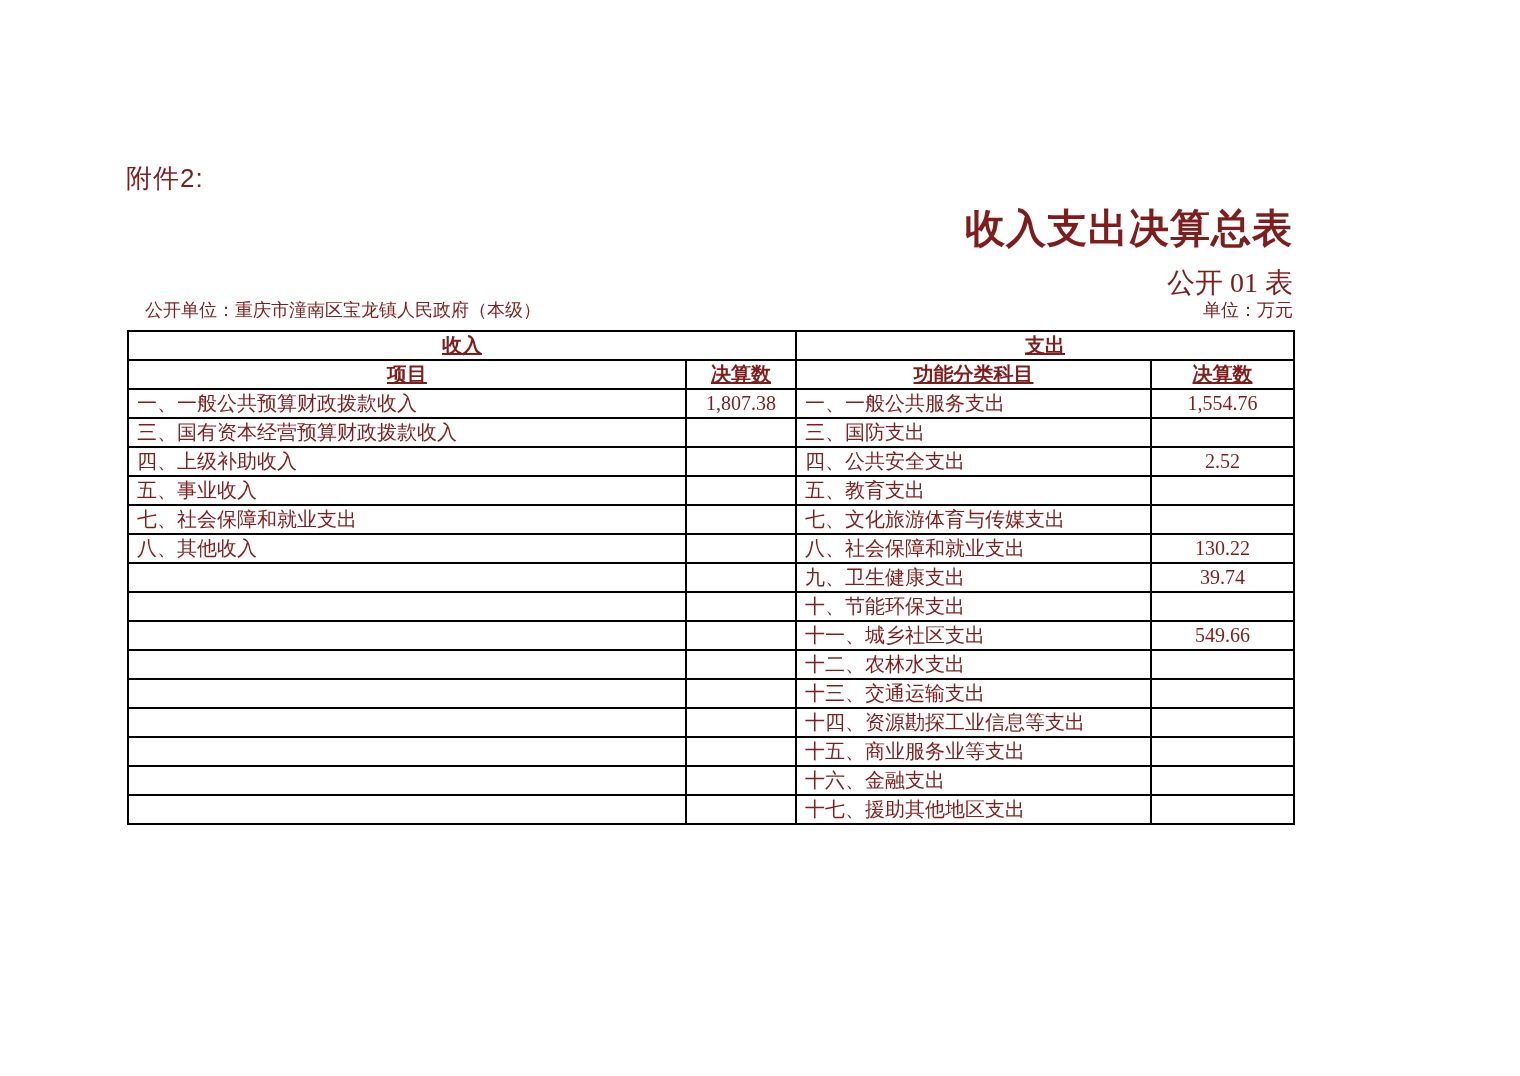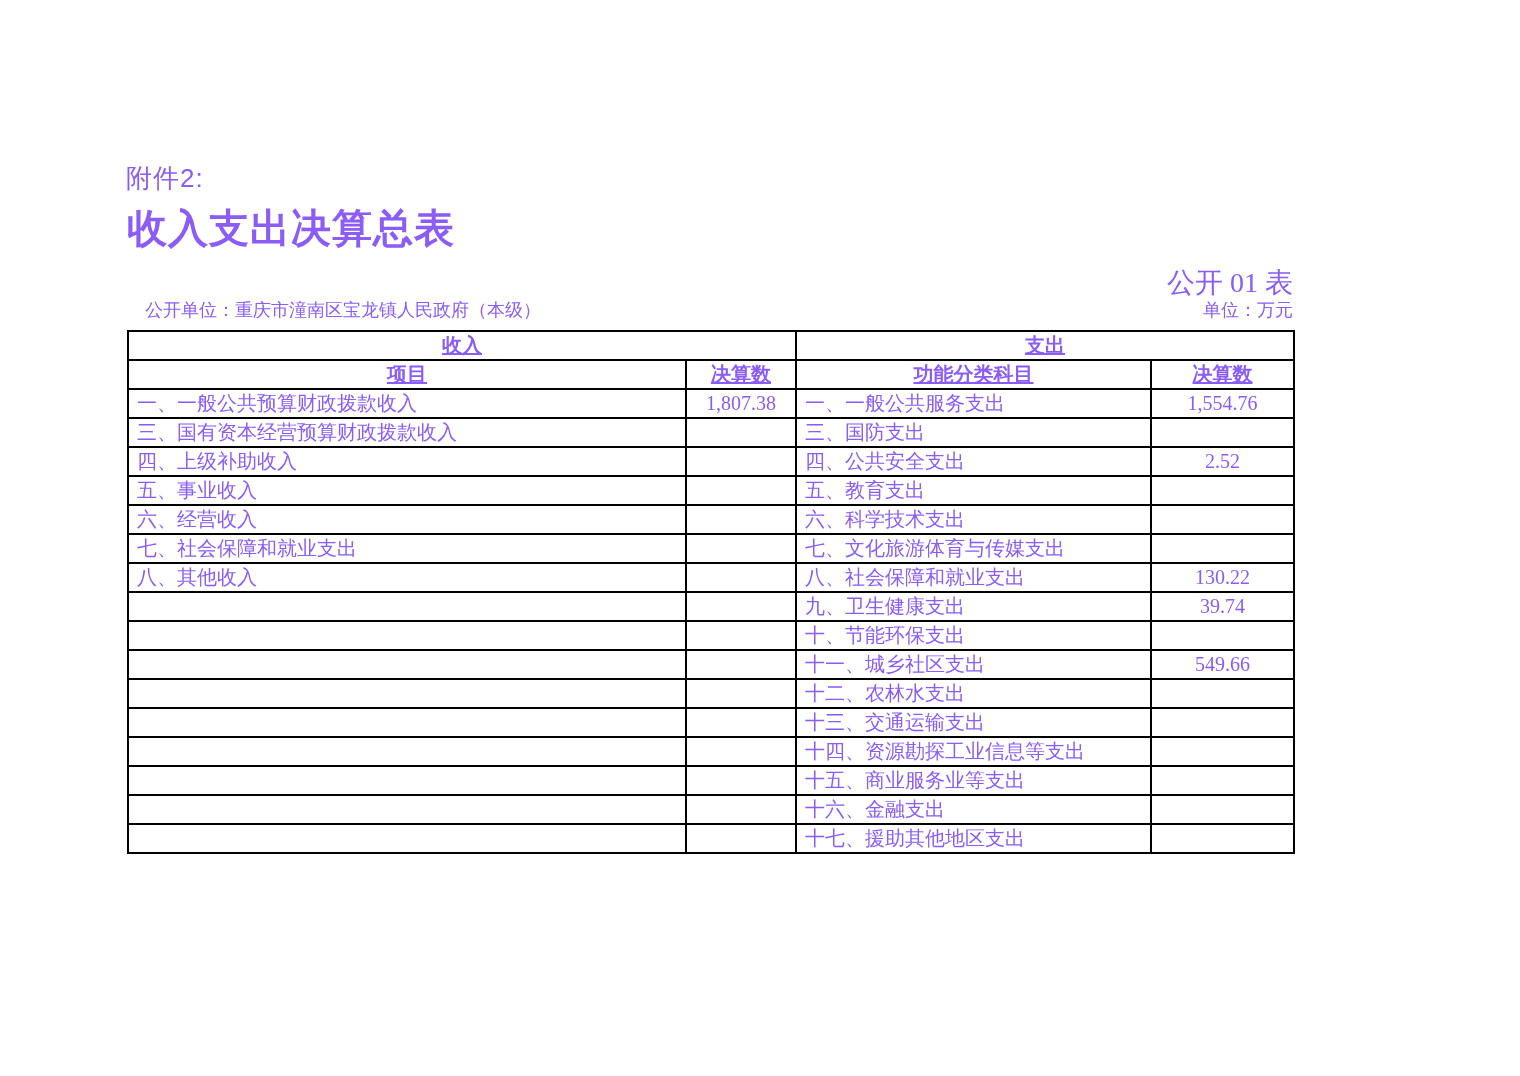--- a/index.html
+++ b/index.html
@@ -5,40 +5,40 @@
   html, body {
     margin: 0;
     padding: 0;
     background: #ffffff;
   }
   .page {
     position: relative;
     width: 1520px;
     height: 1076px;
     background: #ffffff;
-    color: #8b5cf6;
+    color: #7f1d1d;
     font-family: "Liberation Serif", "DejaVu Serif", serif;
     overflow: hidden;
   }
   .attachment {
     position: absolute;
     left: 126px;
     top: 162px;
     font-family: "Liberation Sans", "DejaVu Sans", sans-serif;
     font-size: 26px;
     line-height: 32px;
     letter-spacing: 1px;
   }
   .doc-title {
     position: absolute;
     left: 127px;
     top: 206px;
     width: 1166px;
     margin: 0;
-    text-align: left;
+    text-align: right;
     font-size: 40px;
     font-weight: bold;
     line-height: 46px;
     letter-spacing: 1px;
   }
   .table-number {
     position: absolute;
     left: 127px;
     top: 271px;
     width: 1166px;
@@ -140,26 +140,20 @@
           <td class="label">四、公共安全支出</td>
           <td class="amount">2.52</td>
         </tr>
         <tr>
           <td class="label">五、事业收入</td>
           <td class="amount">&nbsp;</td>
           <td class="label">五、教育支出</td>
           <td class="amount">&nbsp;</td>
         </tr>
         <tr>
-          <td class="label">六、经营收入</td>
-          <td class="amount">&nbsp;</td>
-          <td class="label">六、科学技术支出</td>
-          <td class="amount">&nbsp;</td>
-        </tr>
-        <tr>
           <td class="label">七、社会保障和就业支出</td>
           <td class="amount">&nbsp;</td>
           <td class="label">七、文化旅游体育与传媒支出</td>
           <td class="amount">&nbsp;</td>
         </tr>
         <tr>
           <td class="label">八、其他收入</td>
           <td class="amount">&nbsp;</td>
           <td class="label">八、社会保障和就业支出</td>
           <td class="amount">130.22</td>

